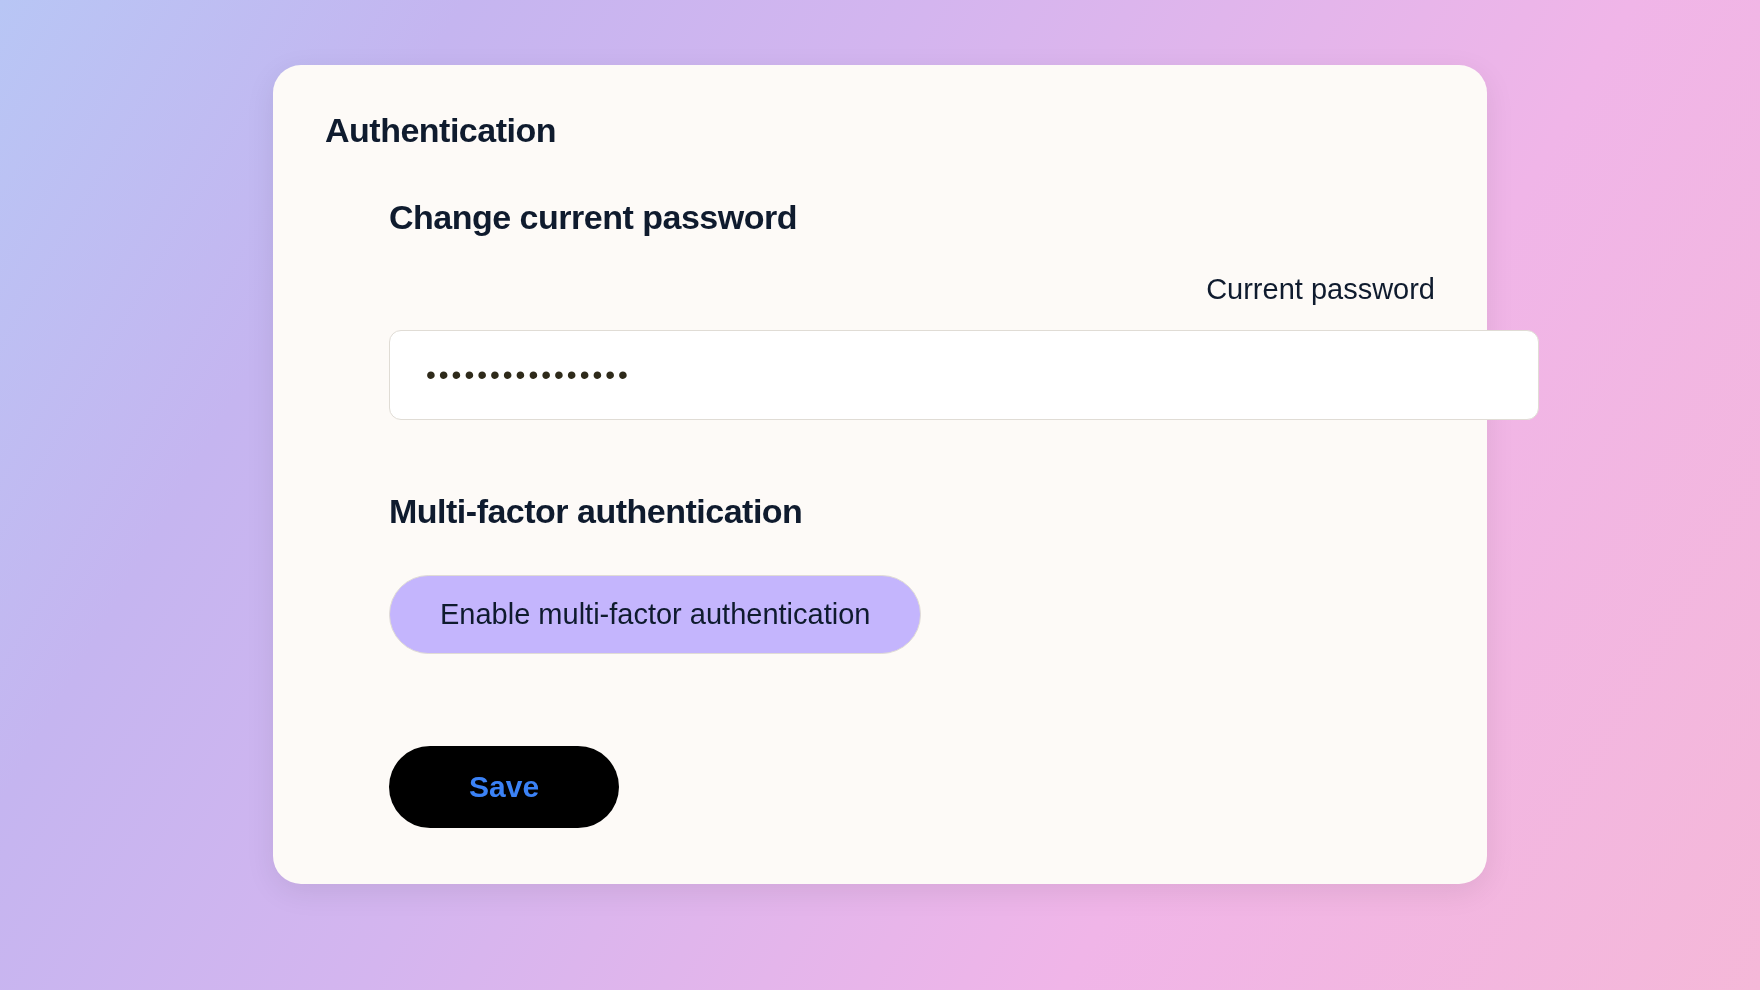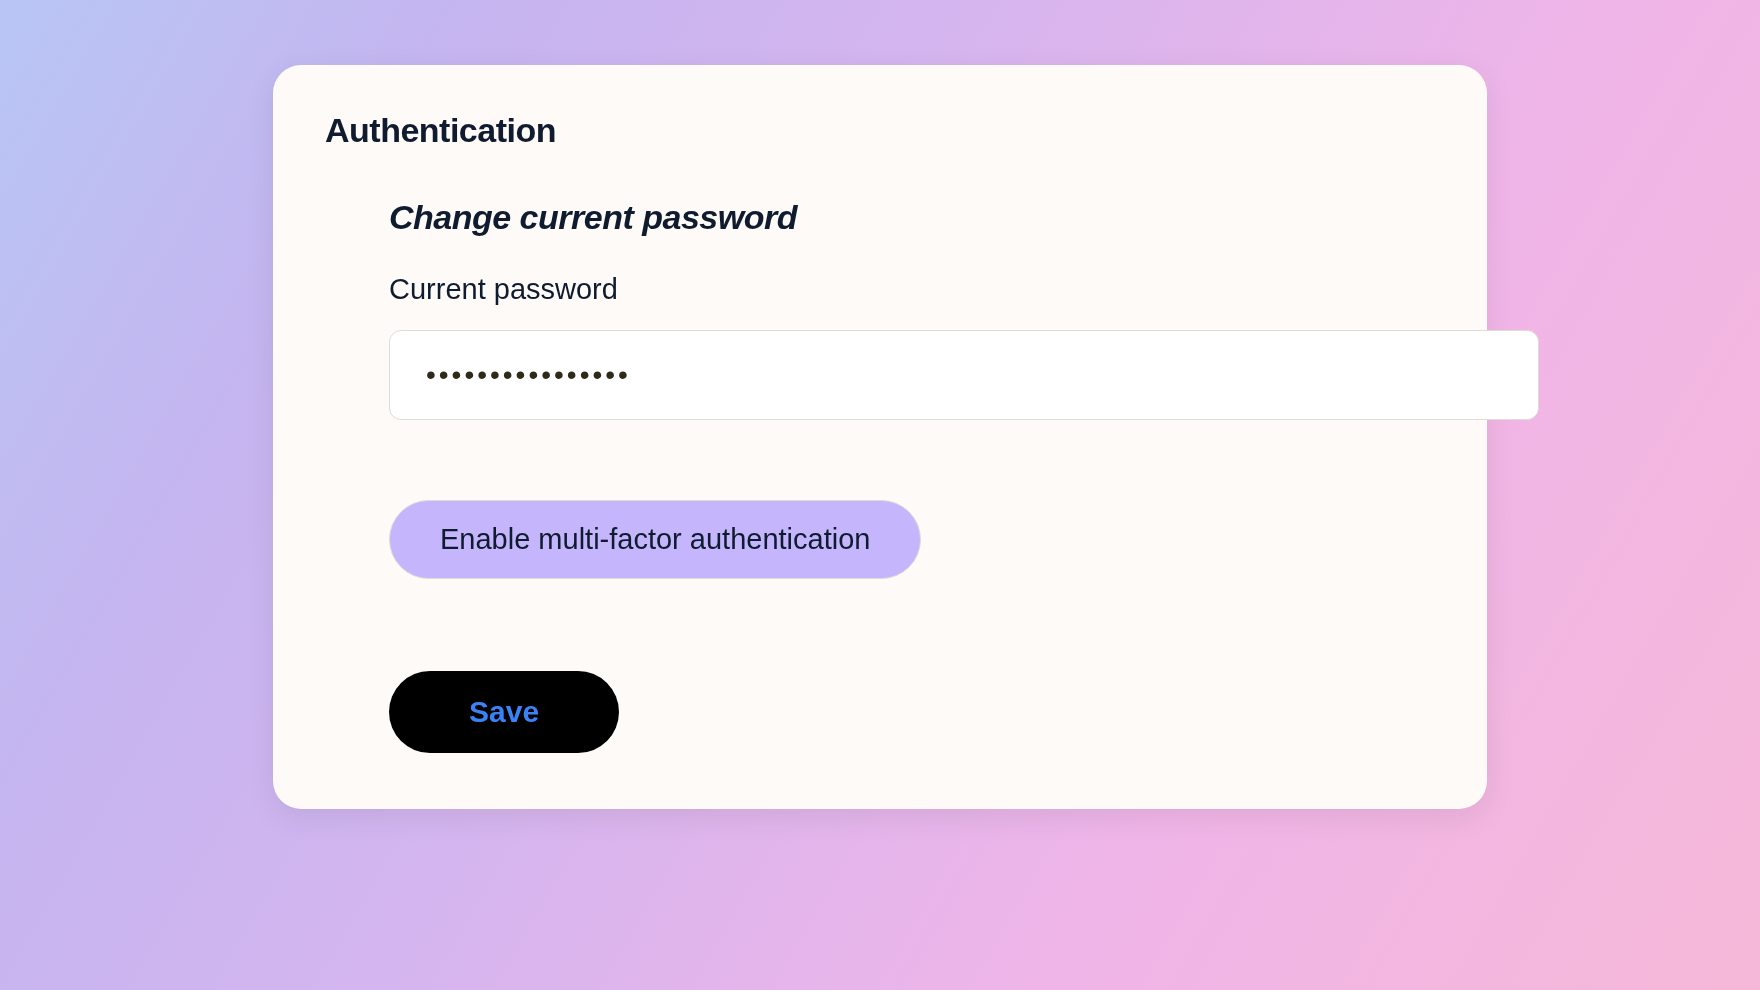--- a/index.html
+++ b/index.html
@@ -38,29 +38,29 @@
     .section {
       padding-left: 64px;
     }
 
     .section-heading {
       font-size: 34px;
       font-weight: 700;
       color: #0f1b2e;
       margin-bottom: 36px;
       letter-spacing: -0.5px;
-      font-style: italic;
     }
 
     .field-label {
       font-size: 29px;
       font-weight: 400;
       color: #0f1b2e;
       margin-bottom: 24px;
       display: block;
+      text-align: right;
     }
 
     .password-input {
       width: 1150px;
       height: 90px;
       background: #ffffff;
       border: 1px solid #e0dcd5;
       border-radius: 12px;
       padding: 0 36px;
       font-size: 28px;
@@ -109,18 +109,19 @@
   <h1 class="card-title">Authentication</h1>
 
   <div class="section">
     <h2 class="section-heading">Change current password</h2>
 
     <label class="field-label">Current password</label>
 
     <input type="password" class="password-input" value="passwordpassword" style="">
 
     <div class="mfa-section">
+      <h2 class="section-heading">Multi-factor authentication</h2>
       <button class="mfa-button">Enable multi-factor authentication</button>
     </div>
 
     <button class="save-button">Save</button>
   </div>
 </div>
 
 </body></html>

